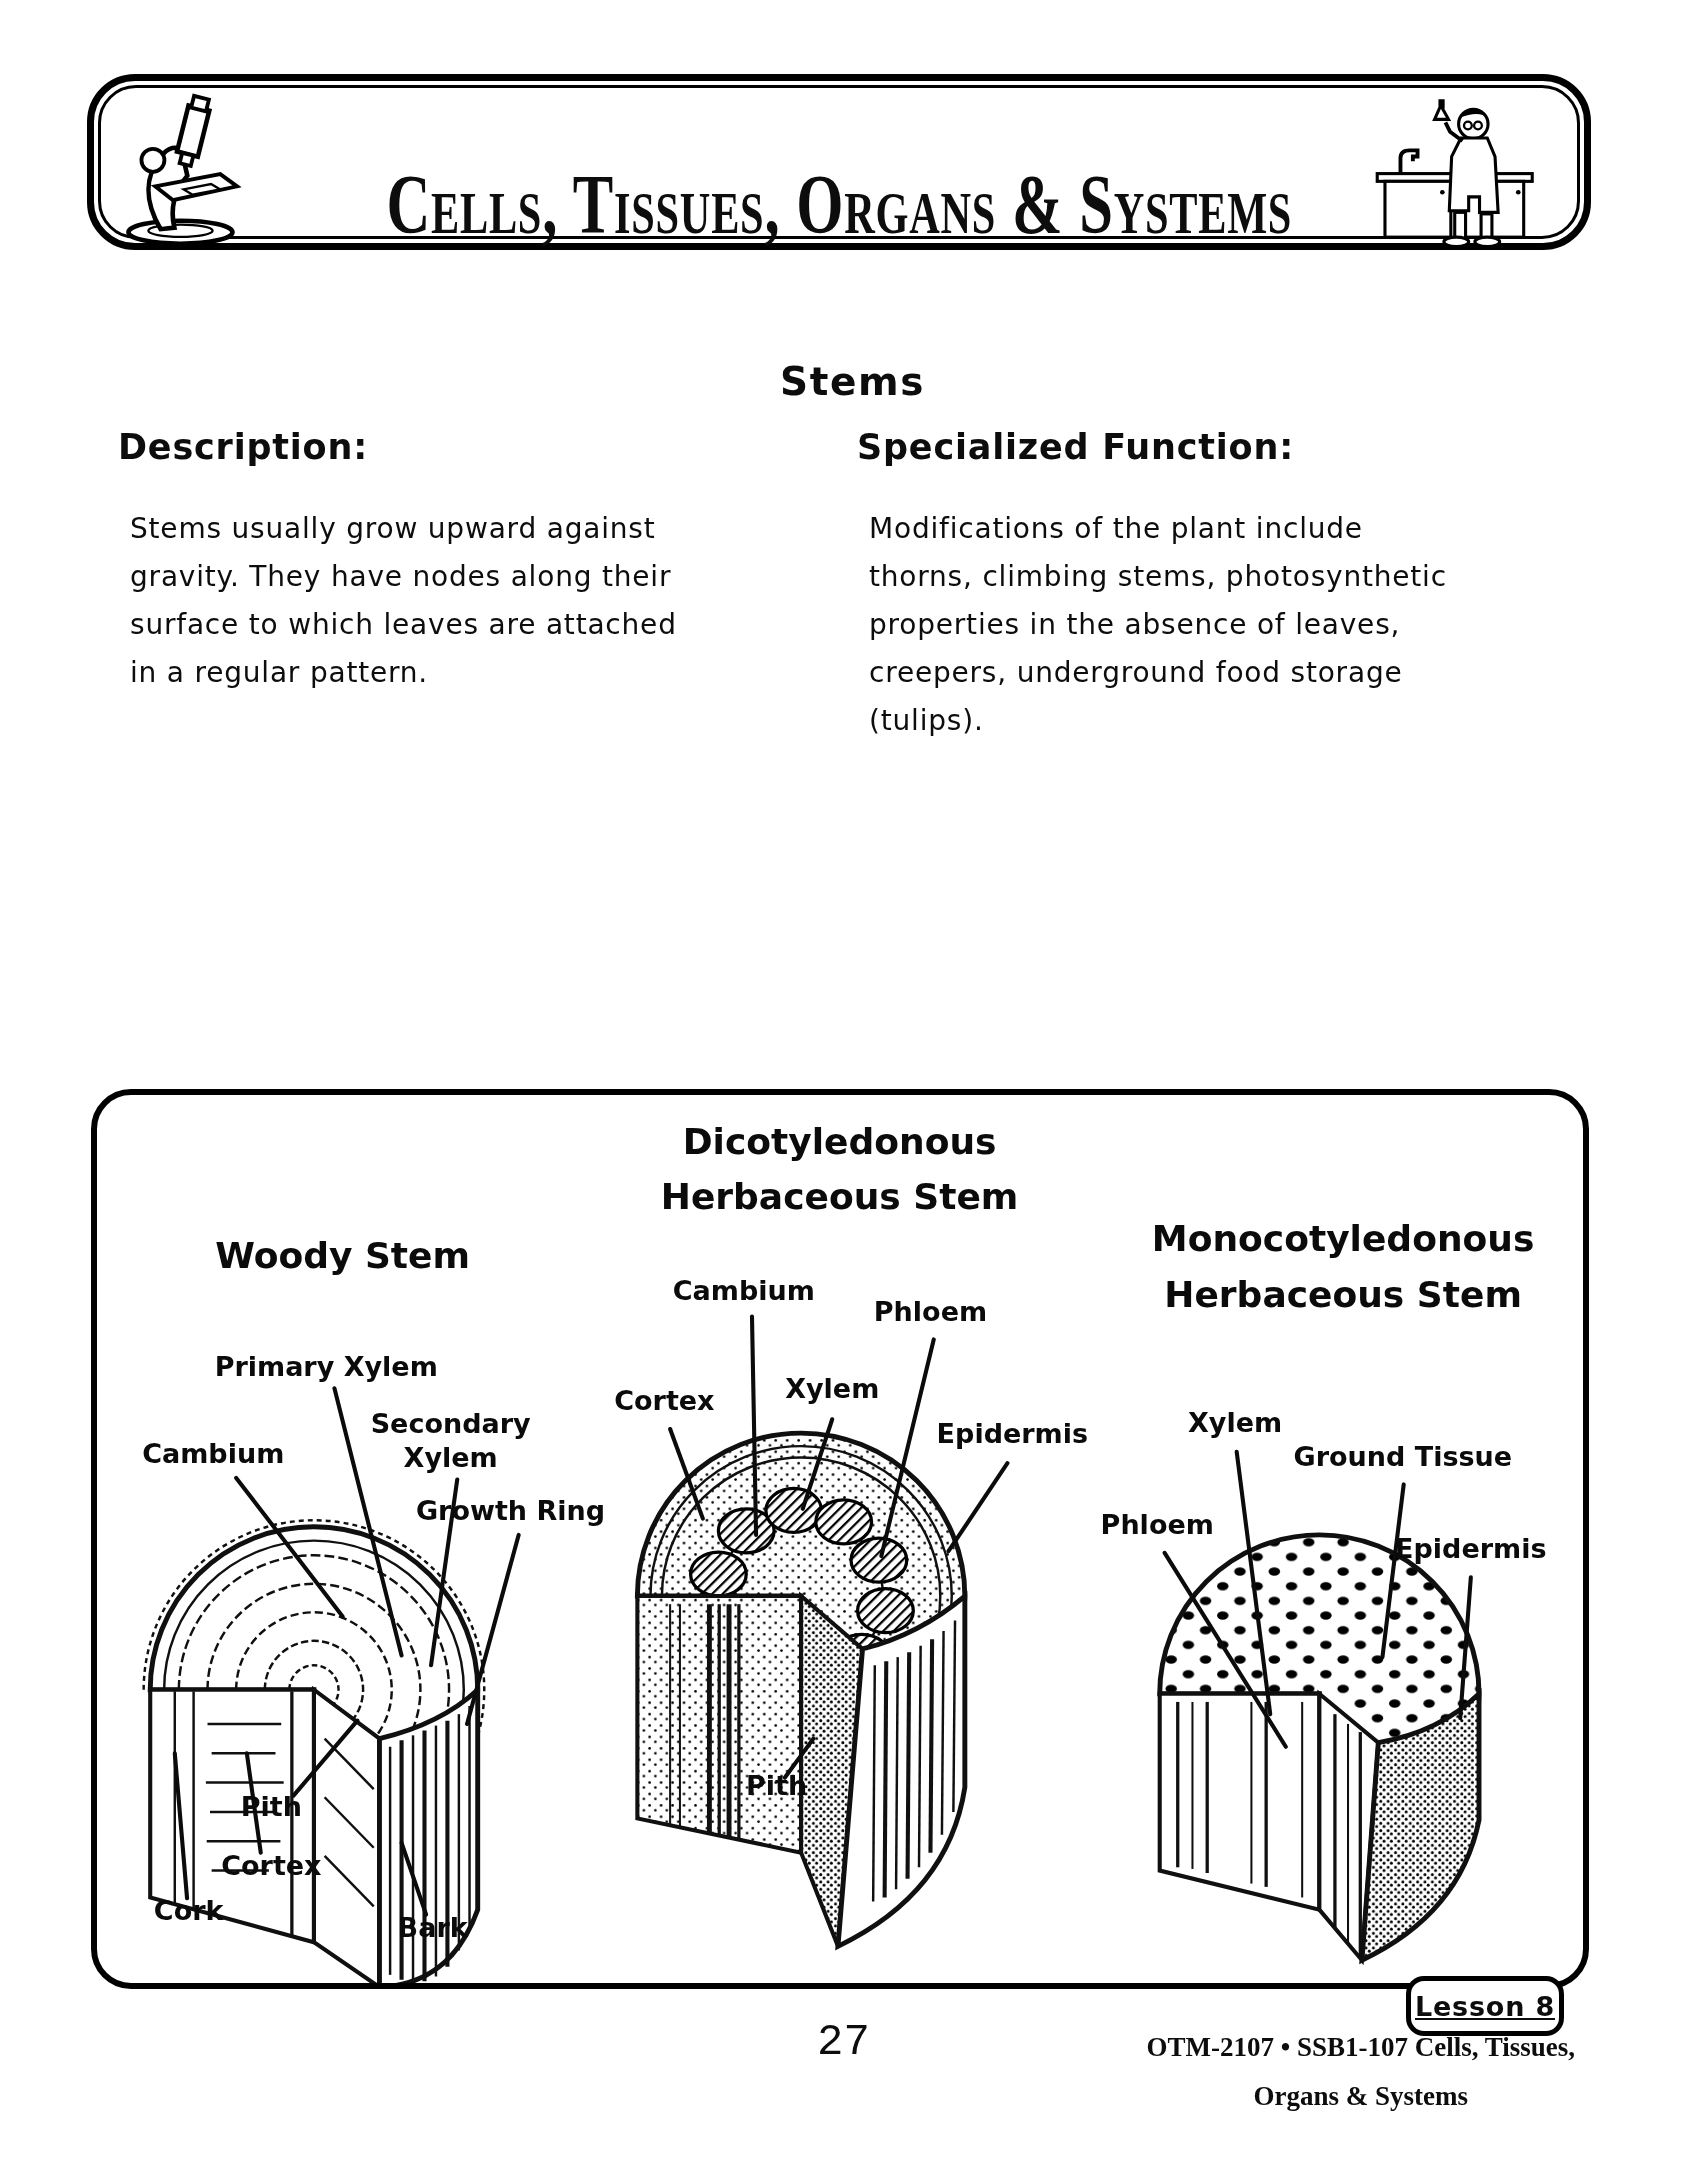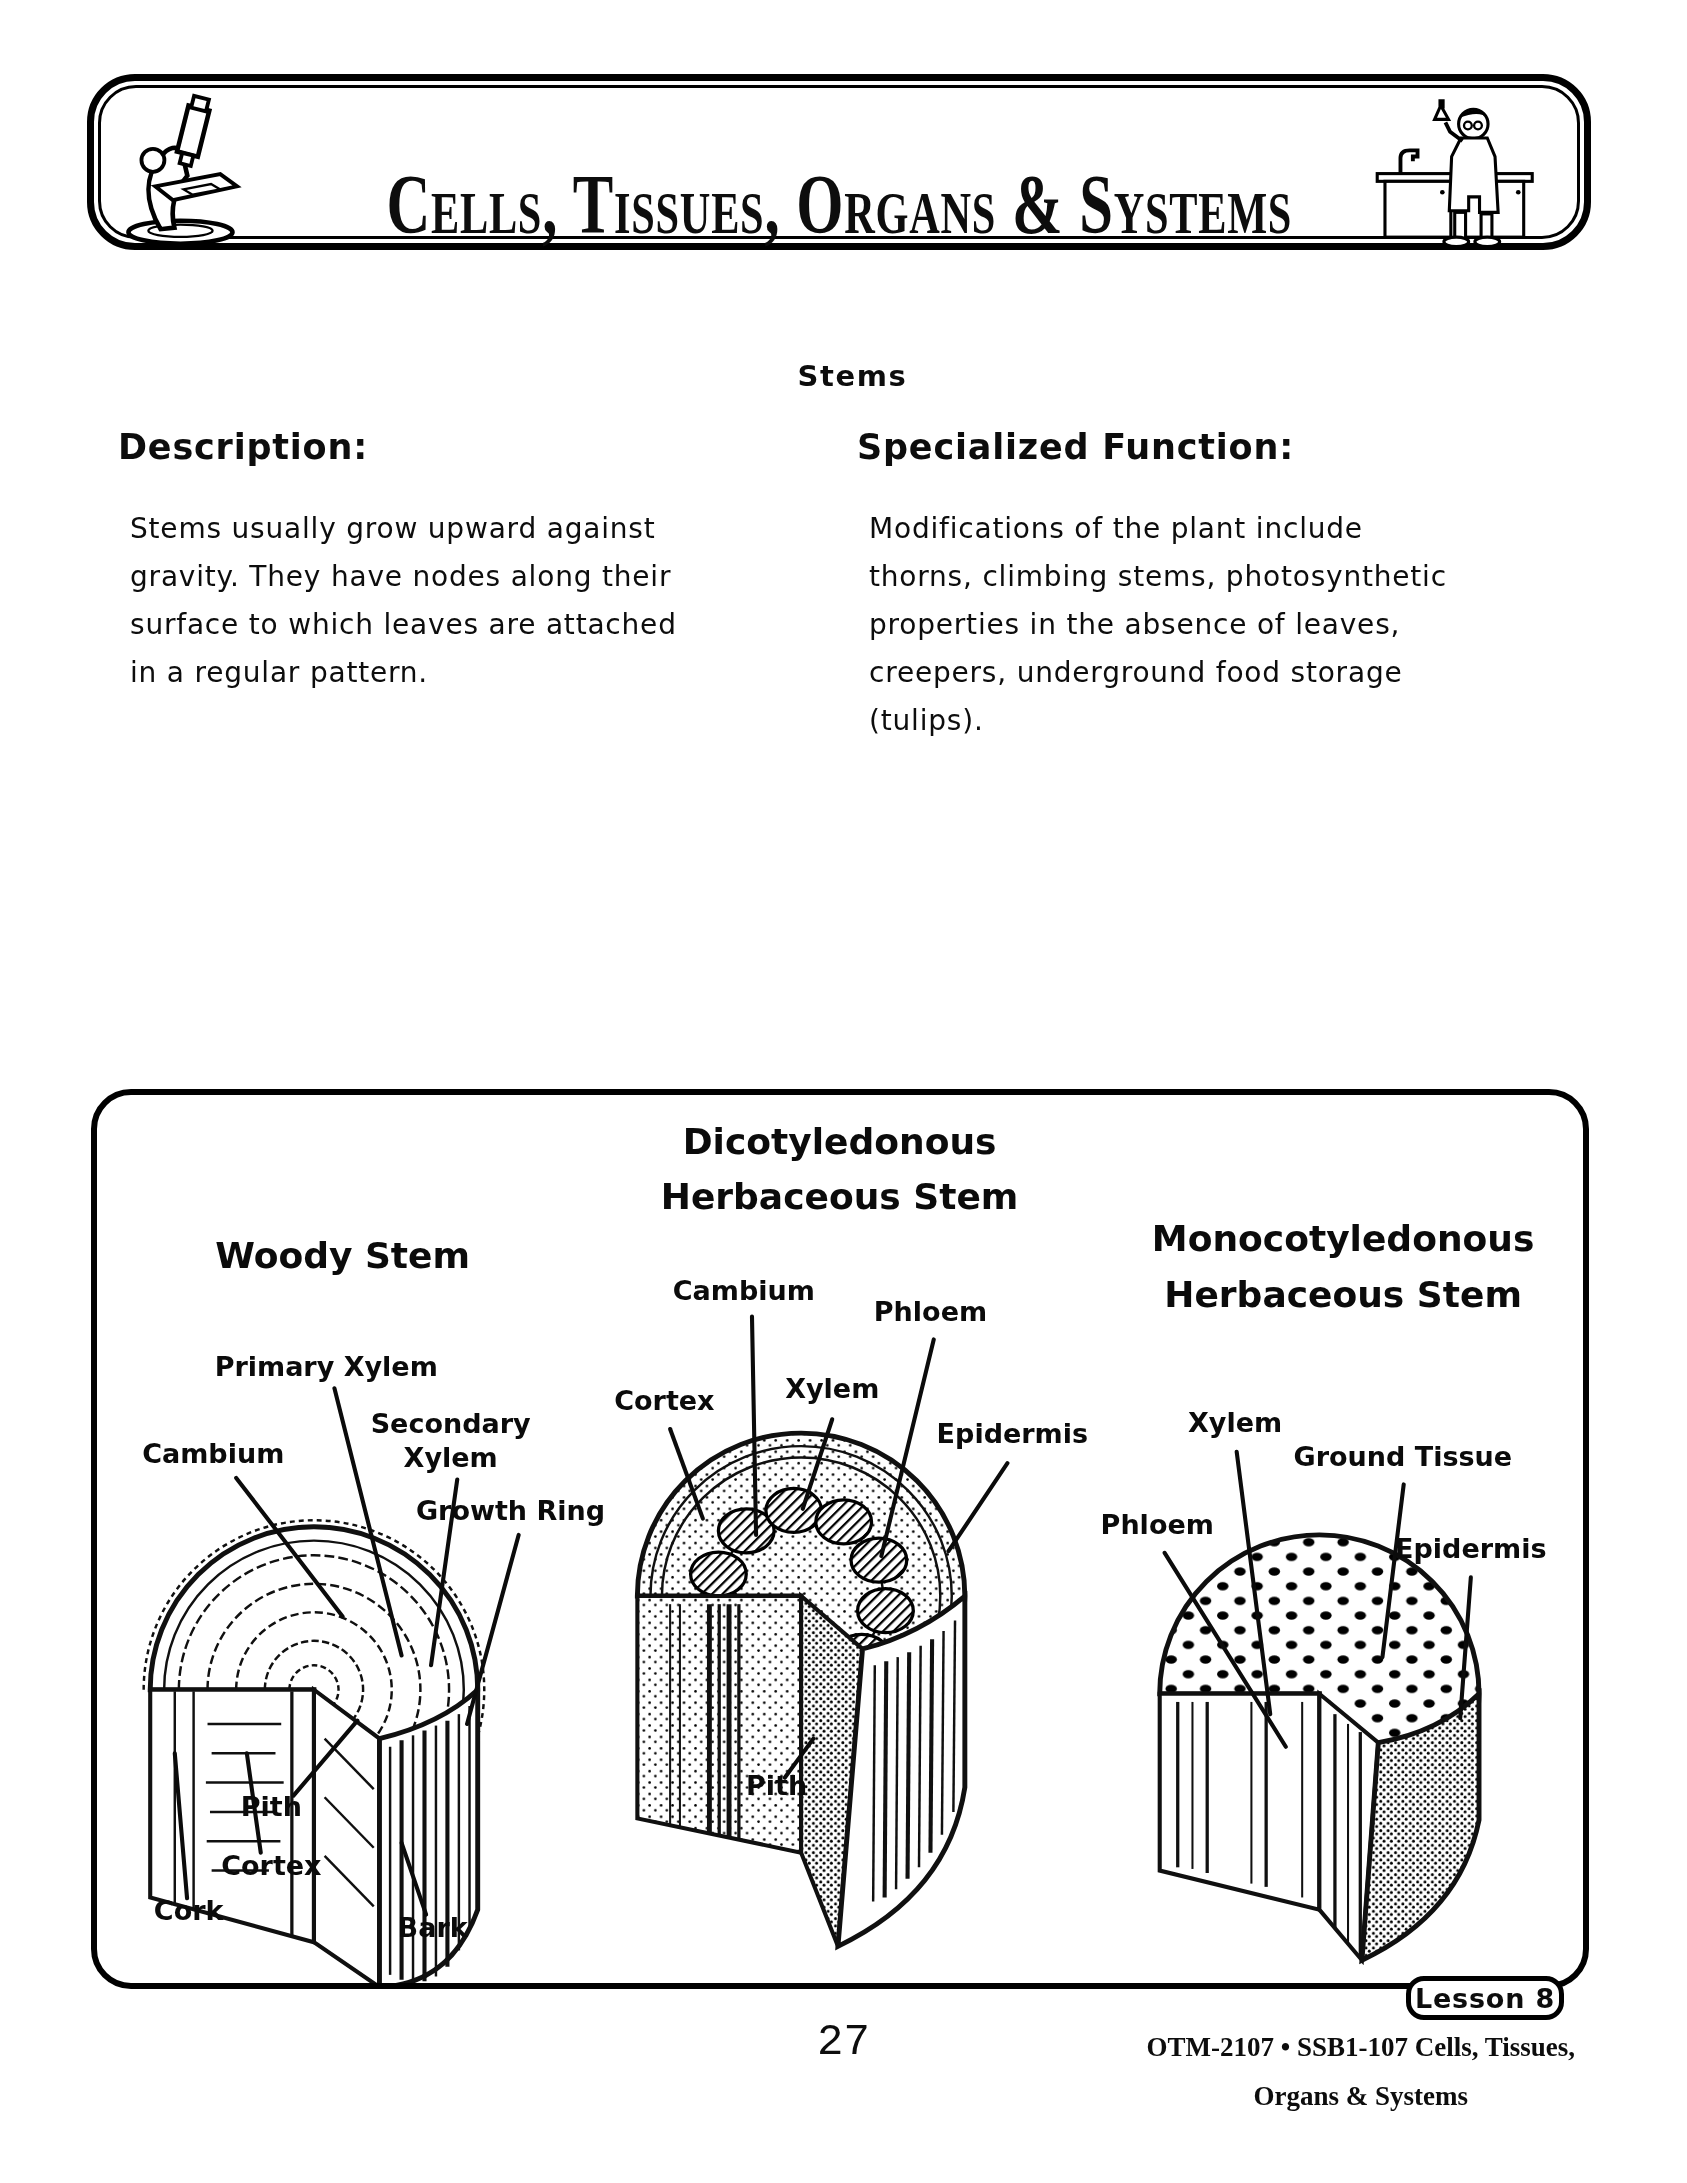--- a/index.html
+++ b/index.html
@@ -14,21 +14,21 @@
                 align-items:flex-end;justify-content:center;}
   .banner-title span{display:inline-block;font-family:"Liberation Serif",serif;
                 font-weight:700;font-size:66px;font-variant:small-caps;letter-spacing:0.8px;
                 transform:scale(0.92,1.28);white-space:nowrap;}
   .banner-icon{position:absolute;top:11.5px;}
   .banner-icon.left{left:18px;}
   .banner-icon.right{right:15px;}
 
   
   .stems-title{position:absolute;left:18px;right:0;top:359px;text-align:center;
-               font-size:29px;font-weight:700;letter-spacing:1.6px;}
+               font-size:39px;font-weight:700;letter-spacing:1.6px;}
   .col{position:absolute;top:427px;width:729px;}
   .col.left{left:118px;}
   .col.right{left:857px;}
   .col h2{margin:0;font-size:35px;font-weight:700;letter-spacing:0.8px;}
   .col p{margin:12px;font-size:28px;line-height:48px;letter-spacing:0.8px;
          white-space:pre-line;}
   .col p.first{margin-top:38px;}
   .col p.second{margin-top:46px;}
 
   
@@ -41,24 +41,24 @@
   .edge{fill:#fff;stroke:#101010;}
   .ln{stroke:#101010;fill:none;}
 
   
   .footer-left{position:absolute;left:115px;top:2023px;
                font-family:"Liberation Serif",serif;font-weight:700;font-size:27px;}
   .footer-page{position:absolute;left:0;right:0;top:2017px;text-align:center;
                font-family:Liberation Mono, monospace;font-size:44px;}
   .footer-right{position:absolute;right:112px;top:2023px;text-align:center;
                font-family:"Liberation Serif",serif;font-weight:700;font-size:27px;line-height:49px;}
-  .lesson-badge{position:absolute;left:1406px;top:1976px;width:158px;height:44px;
+  .lesson-badge{position:absolute;left:1406px;top:1976px;width:158px;height:60px;
                border:5px solid #000;border-radius:18px;box-sizing:border-box;
                display:flex;align-items:center;justify-content:center;
-               font-size:27px;font-weight:700;letter-spacing:0.8px;background:#fff;}
+               font-size:27px;font-weight:700;letter-spacing:0.8px;background:#fff;text-decoration:underline;}
 </style>
 </head>
 <body>
 
 <div class="page">
 
   <div class="banner">
     <div class="banner-inner"></div>
 
     <div class="banner-icon left">

